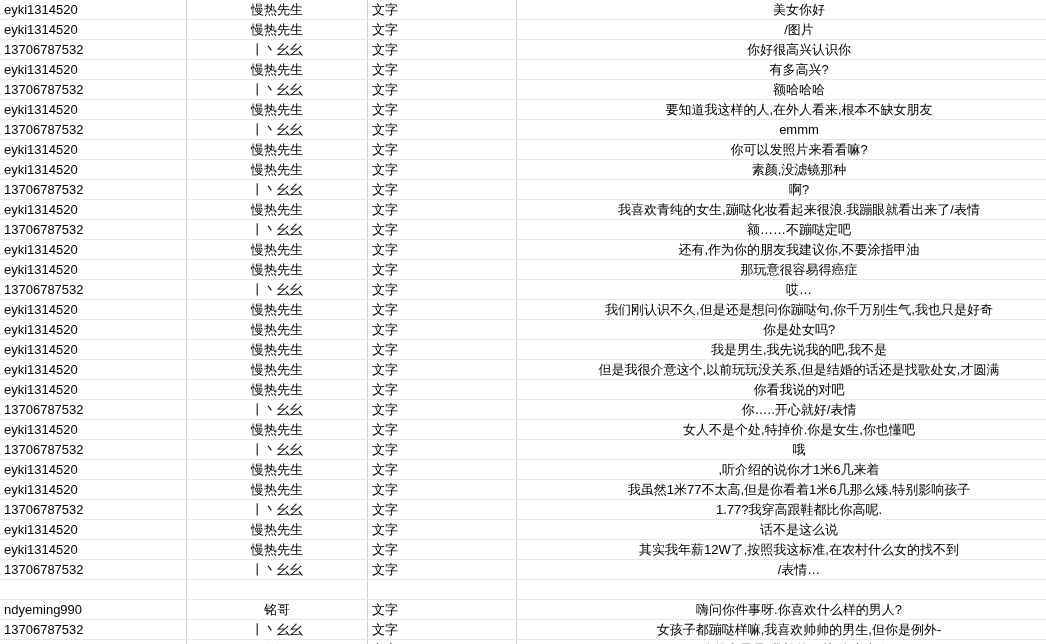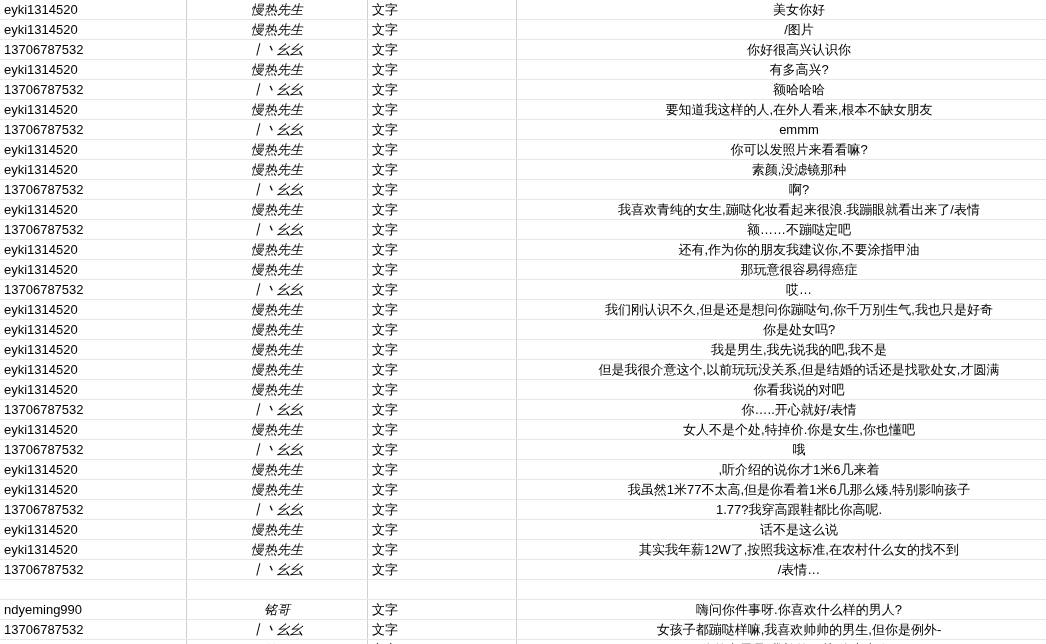--- a/index.html
+++ b/index.html
@@ -25,21 +25,21 @@
     line-height: 19px;
     padding: 0 4px;
     border-right: 1px solid #d0d0d0;
     border-bottom: 1px solid #e8e8e8;
     white-space: nowrap;
     overflow: hidden;
     font-size: 13px;
     vertical-align: middle;
   }
   .col-a { width: 178px; text-align: left; }
-  .col-b { width: 172px; text-align: center; font-style: italic; }
+  .col-b { width: 172px; text-align: center; }
   .col-c { width: 140px; text-align: left; padding-left: 8px; }
   .col-d { width: 556px; text-align: center; border-right: none; }
   tr.spacer td {
     height: 19px;
     border-bottom: 1px solid #e8e8e8;
   }
   .sheet tr:last-child td {
     border-bottom: none;
   }
 </style>

